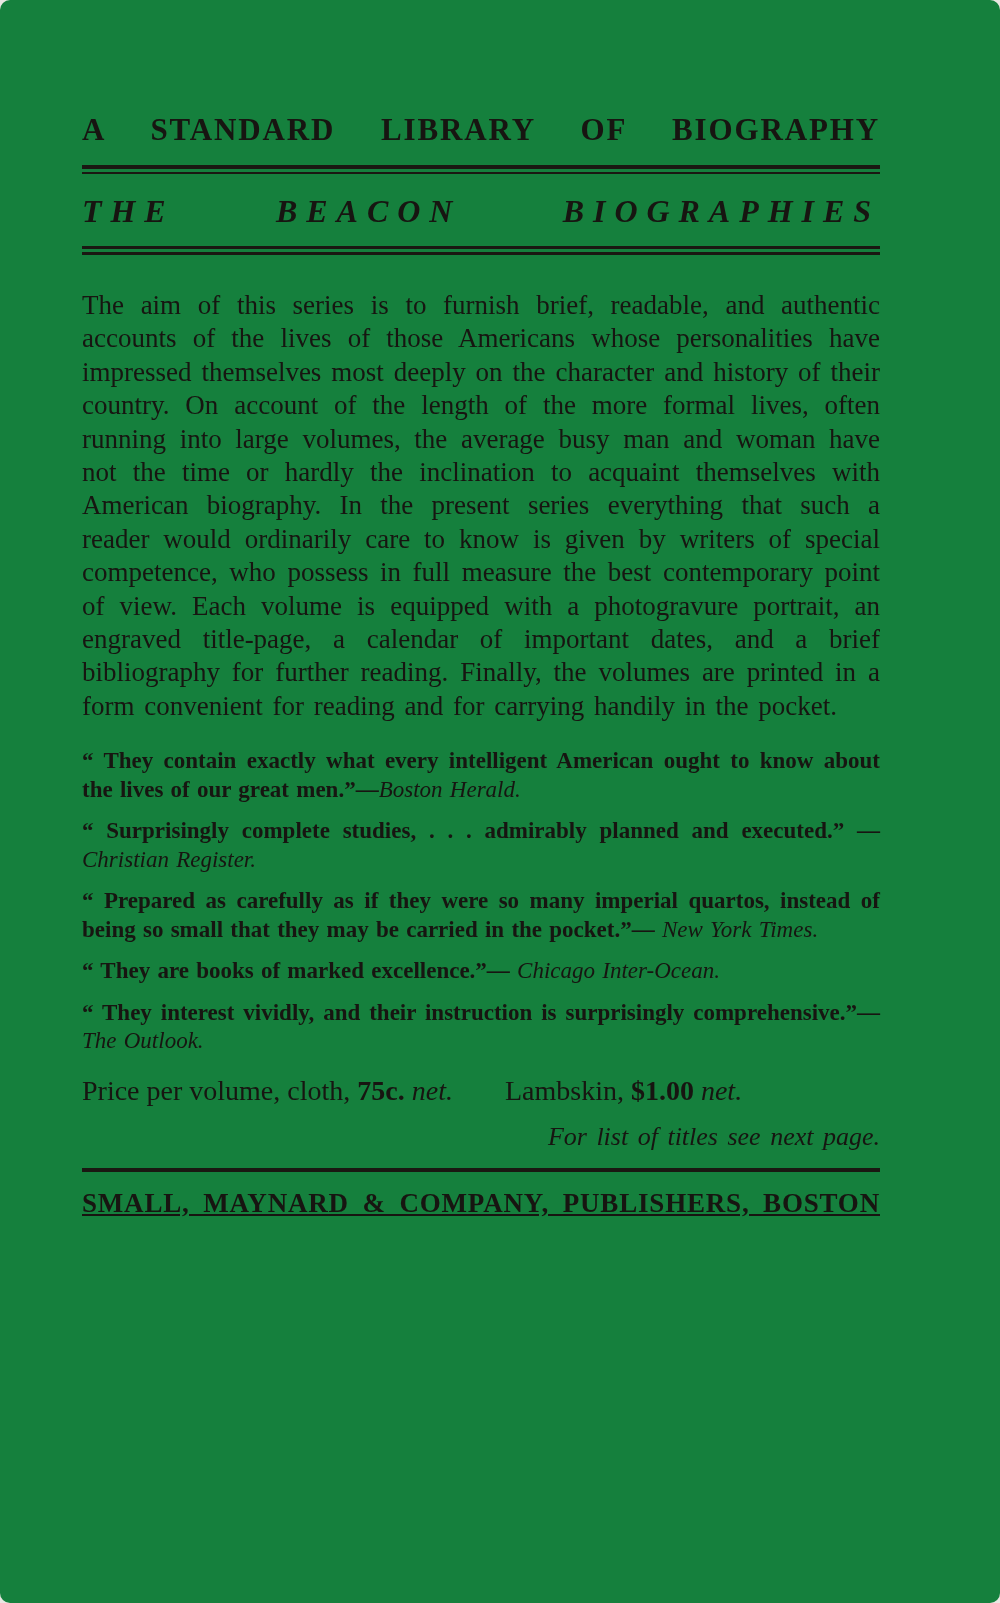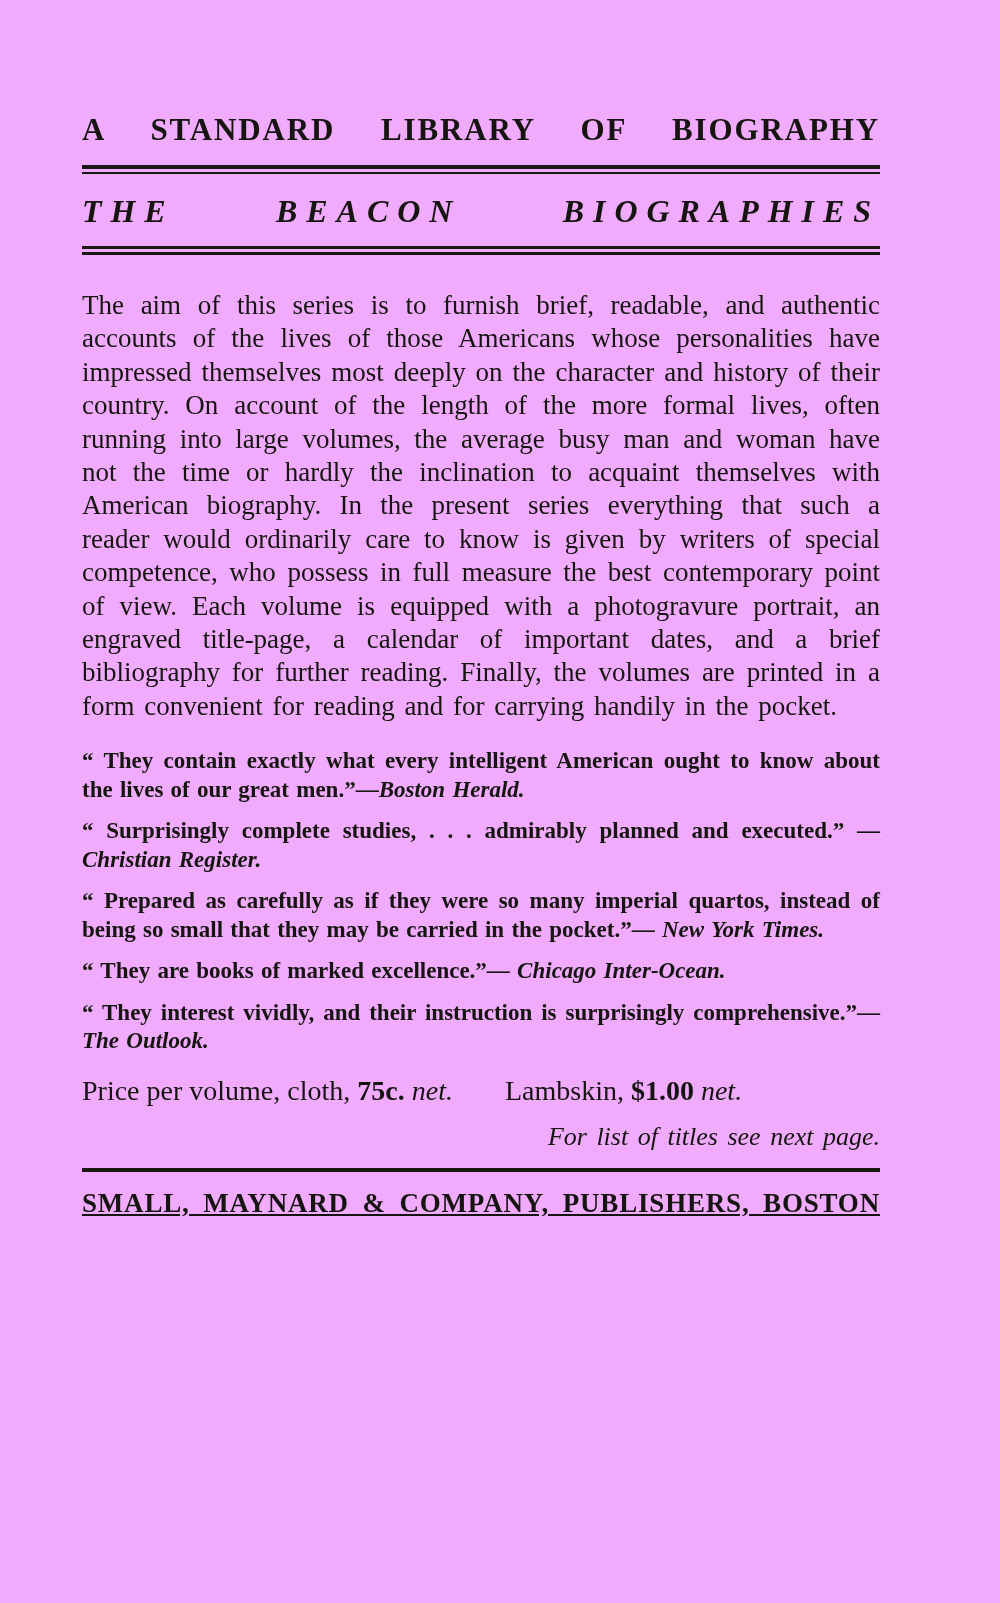--- a/index.html
+++ b/index.html
@@ -1,26 +1,27 @@
 <!DOCTYPE html>
 <html><head>
 <meta charset="utf-8">
 <style>
   html, body { margin: 0; padding: 0; background: #e9e7e2; }
   .page {
     position: relative;
     width: 1000px;
     height: 1603px;
     margin: 0 auto;
-    background: #f0abfc;
+    background: #15803d;
     color: #171511;
     font-family: "Liberation Serif", "DejaVu Serif", serif;
     box-sizing: border-box;
     padding: 112px 120px 0 82px;
     overflow: hidden;
+    border-radius: 10px;
   }
   .header {
     margin: 0;
     font-size: 31px;
     font-weight: bold;
     letter-spacing: 0.06em;
     word-spacing: 0.35em;
     text-align: justify;
     text-align-last: justify;
     white-space: nowrap;
@@ -54,21 +55,21 @@
   }
   .reviews { margin-top: 24px; }
   .review {
     margin: 0 0 13px 0;
     font-size: 23px;
     line-height: 28.5px;
     text-align: justify;
     word-spacing: 1.5px;
     font-weight: bold;
   }
-  .review .q-source { font-style: italic; font-weight: bold; }
+  .review .q-source { font-style: italic; font-weight: normal; }
   .price-line {
     margin: 18px 0 0 0;
     font-size: 28px;
     line-height: 34px;
     white-space: nowrap;
   }
   .price-line .bold { font-weight: bold; }
   .price-line .italic { font-style: italic; }
   .price-line .gap { display: inline-block; width: 52px; }
   .see-next {

